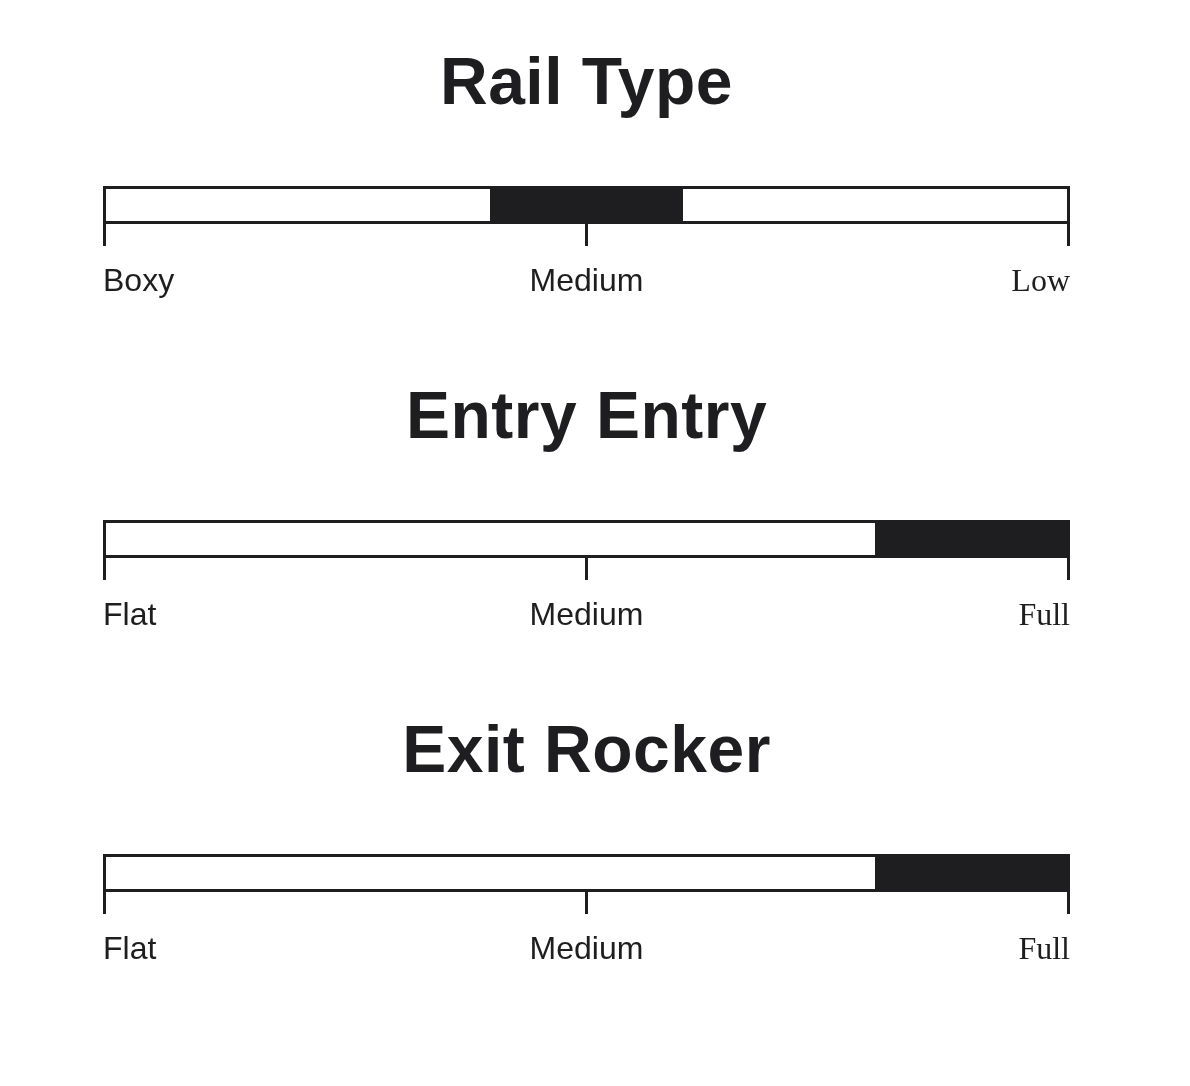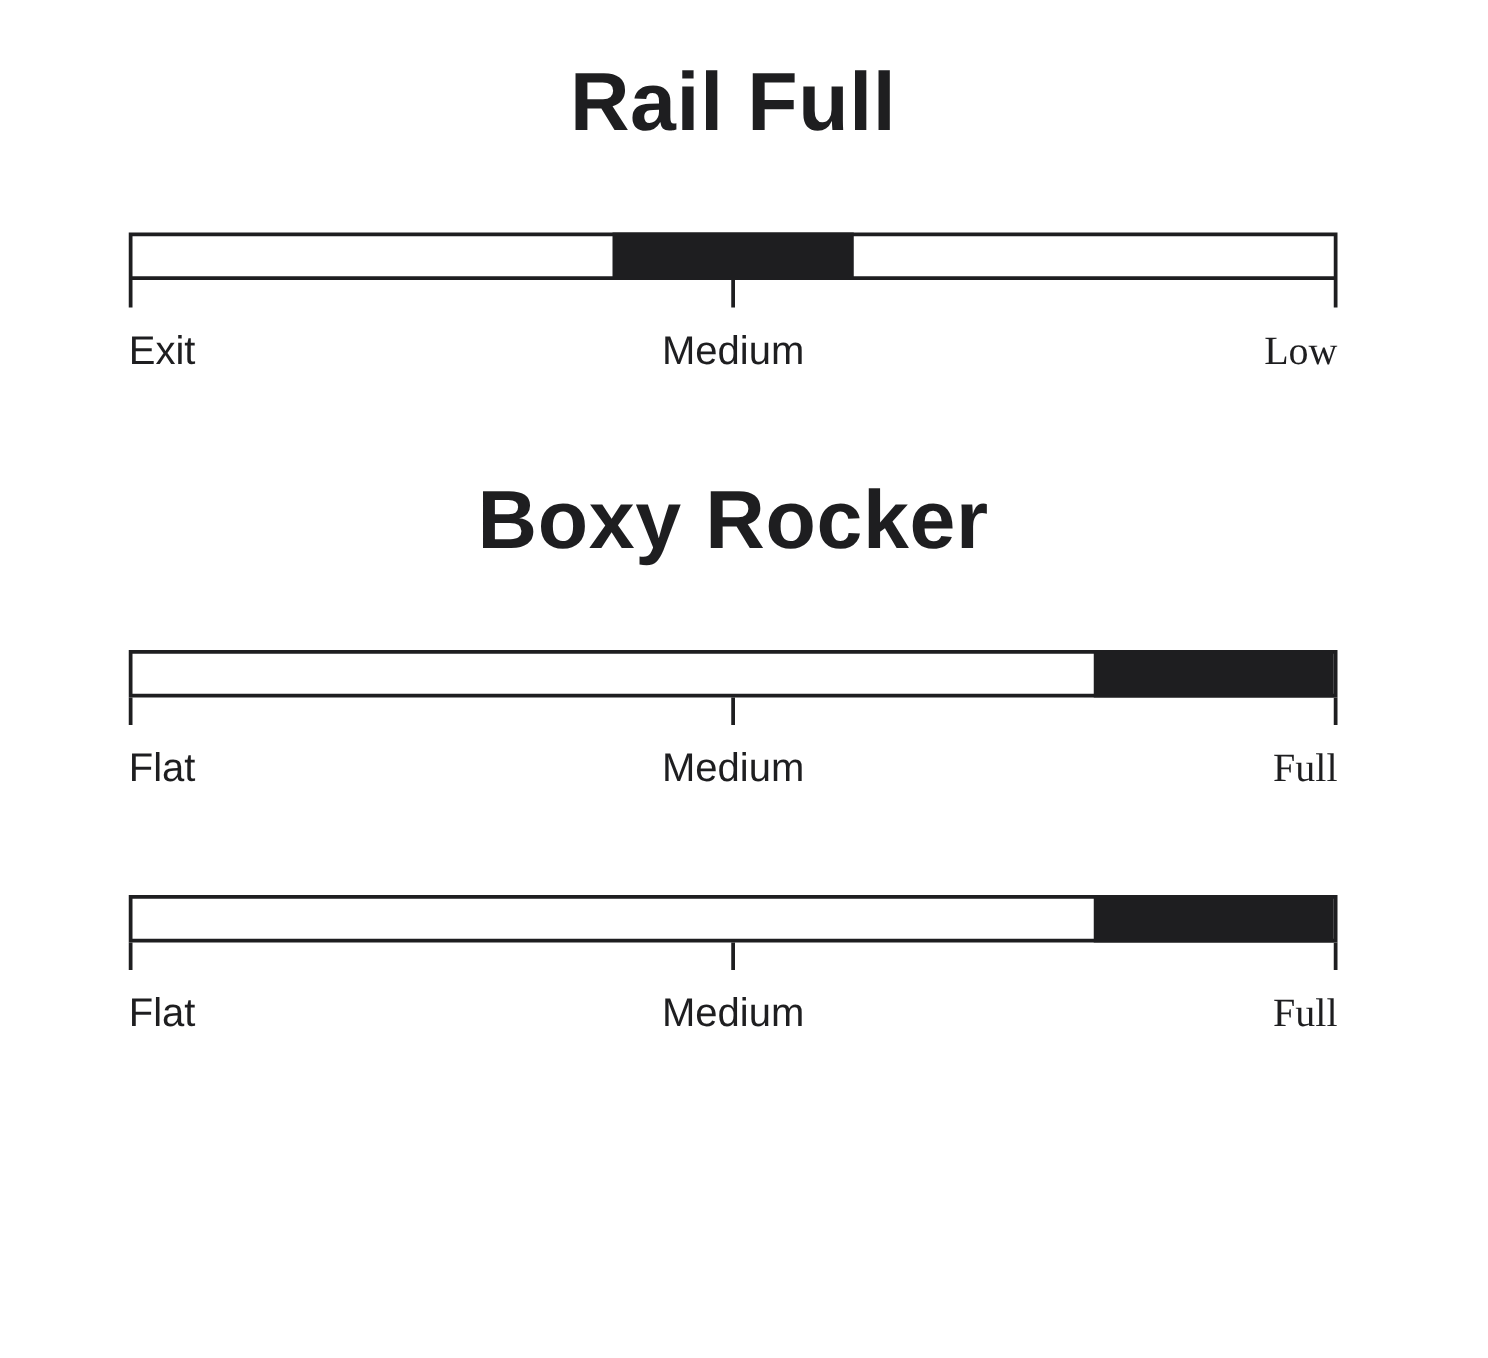--- a/index.html
+++ b/index.html
@@ -72,58 +72,59 @@
   .lab.left   { left: 0; }
   .lab.center { left: 50%; transform: translateX(-50%); }
   .lab.right  { right: 0; font-family: Liberation Serif, serif; }
 </style>
 </head>
 <body style="background: rgb(255, 255, 255);">
 
 <main class="content">
 
   <section class="panel">
-    <h1>Rail Full</h1>
+    <h1>Rail Type</h1>
     <div class="gauge">
       <div class="bar">
         <div class="fill" style="left: 40%; width: 20%;"></div>
       </div>
       <div class="ticks">
         <span class="tick tick-left"></span>
         <span class="tick tick-mid"></span>
         <span class="tick tick-right"></span>
       </div>
       <div class="labels">
-        <span class="lab left">Exit</span>
+        <span class="lab left">Boxy</span>
         <span class="lab center">Medium</span>
         <span class="lab right">Low</span>
       </div>
     </div>
   </section>
 
   <section class="panel">
-    <h1>Boxy Rocker</h1>
+    <h1>Entry Entry</h1>
     <div class="gauge">
       <div class="bar">
         <div class="fill" style="left: 80%; width: 20%;"></div>
       </div>
       <div class="ticks">
         <span class="tick tick-left"></span>
         <span class="tick tick-mid"></span>
         <span class="tick tick-right"></span>
       </div>
       <div class="labels">
         <span class="lab left">Flat</span>
         <span class="lab center">Medium</span>
         <span class="lab right">Full</span>
       </div>
     </div>
   </section>
 
   <section class="panel">
+    <h1>Exit Rocker</h1>
     <div class="gauge">
       <div class="bar">
         <div class="fill" style="left: 80%; width: 20%;"></div>
       </div>
       <div class="ticks">
         <span class="tick tick-left"></span>
         <span class="tick tick-mid"></span>
         <span class="tick tick-right"></span>
       </div>
       <div class="labels">

